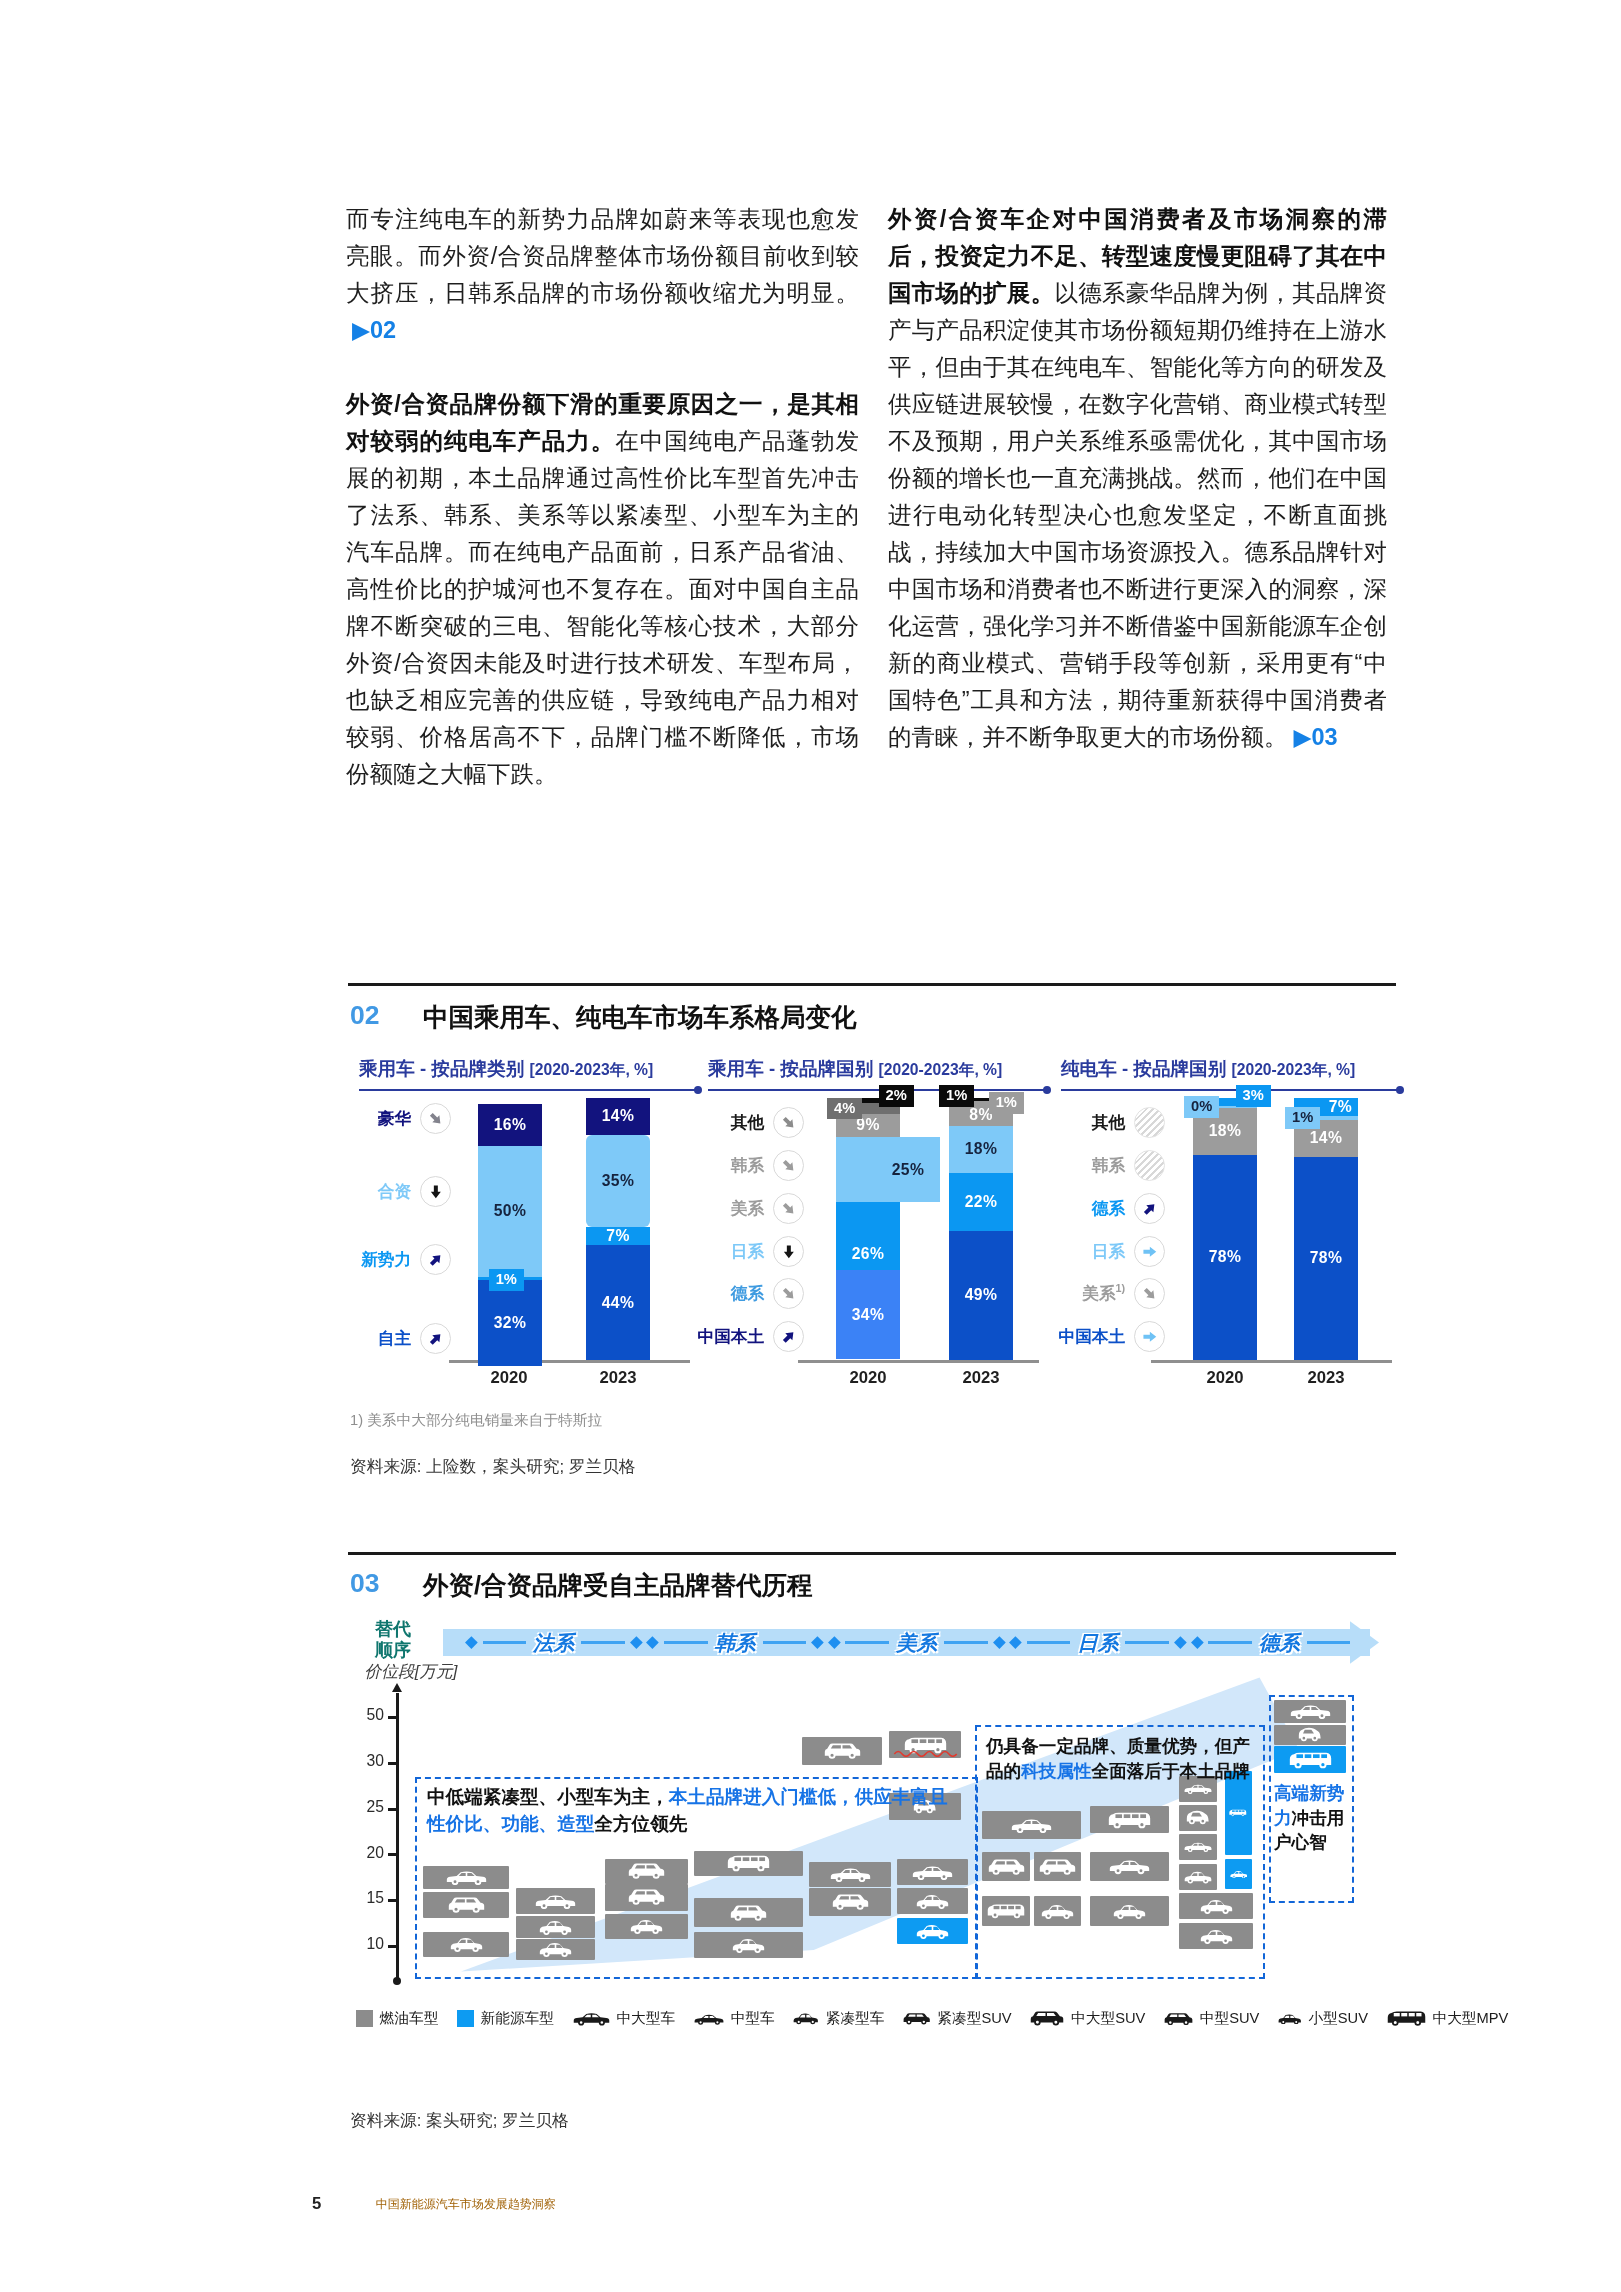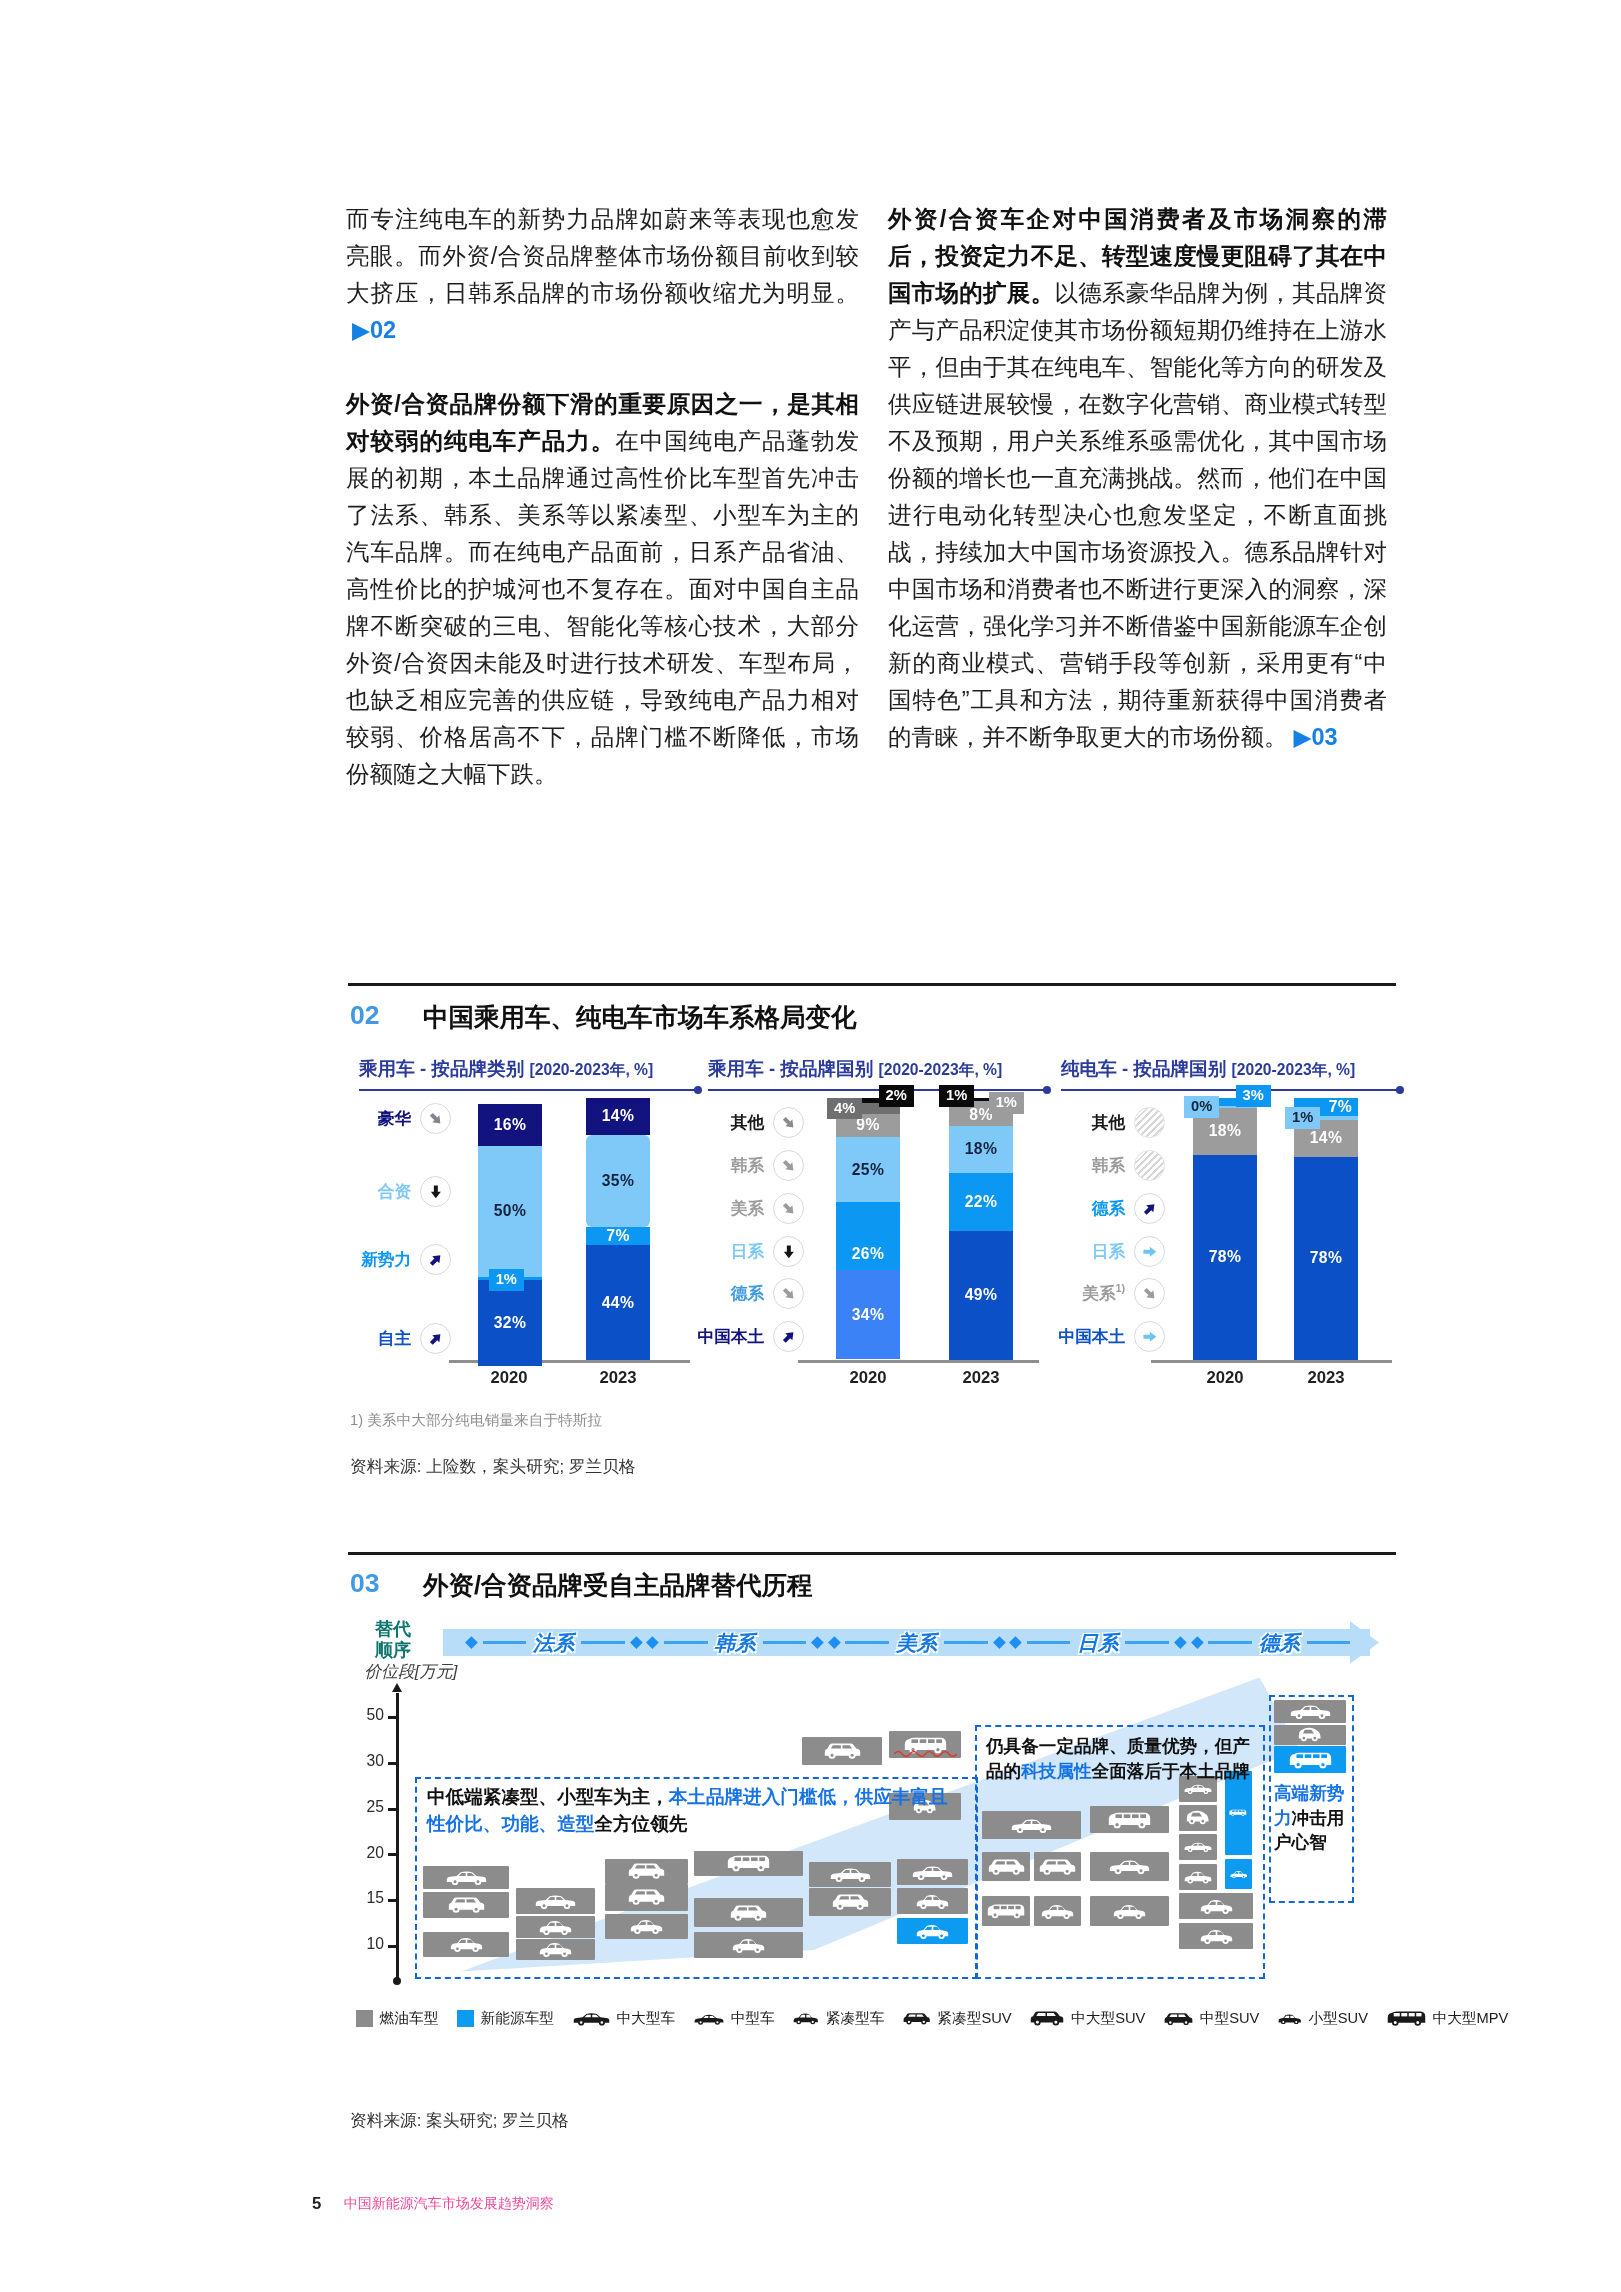--- a/index.html
+++ b/index.html
@@ -55,21 +55,21 @@
   .axis-arrow{position:absolute;width:0;height:0;border-left:5.9px solid transparent;border-right:5.9px solid transparent;border-bottom:9.8px solid #1a1a1a;z-index:4;}
   .axis-dot{position:absolute;width:7.8px;height:7.8px;border-radius:50%;background:#1a1a1a;z-index:4;}
   .axis-tick{position:absolute;width:7.8px;height:2.5px;background:#1a1a1a;z-index:4;}
   .axis-ticklbl{position:absolute;width:37px;text-align:right;font-size:15.7px;color:#2b2b2b;z-index:4;}
   .axis-label{position:absolute;font-size:16.7px;font-style:italic;color:#3d3d3d;z-index:4;}
   .legend3{position:absolute;left:356px;top:2009px;display:flex;align-items:center;gap:18.6px;}
   .lg-item{display:flex;align-items:center;gap:6.9px;font-size:14.7px;color:#1c1c1c;white-space:nowrap;}
   .lg-swatch{width:16.7px;height:16.7px;}
   .footer{position:absolute;left:312px;top:2194px;display:flex;align-items:center;gap:22.5px;}
   .footer .num{font-size:16.7px;font-weight:700;color:#222;}
-  .footer .txt{font-size:14px;color:#ec4899;}
+  .footer .txt{font-size:12px;color:#a16207;margin-left:32px;}
   svg{display:block;}
 </style>
 </head>
 <body>
 
 <div class="page">
 
   <div class="col col-left">
     <p class="para"><span>而专注纯电车的新势力品牌如蔚来等表现也愈发亮眼。而外资/合资品牌整体市场份额目前收到较大挤压，日韩系品牌的市场份额收缩尤为明显。</span><span class="ref">▶02</span></p>
     <p class="para"><b>外资/合资品牌份额下滑的重要原因之一，是其相对较弱的纯电车产品力。</b><span>在中国纯电产品蓬勃发展的初期，本土品牌通过高性价比车型首先冲击了法系、韩系、美系等以紧凑型、小型车为主的汽车品牌。而在纯电产品面前，日系产品省油、高性价比的护城河也不复存在。面对中国自主品牌不断突破的三电、智能化等核心技术，大部分外资/合资因未能及时进行技术研发、车型布局，也缺乏相应完善的供应链，导致纯电产品力相对较弱、价格居高不下，品牌门槛不断降低，市场份额随之大幅下跌。</span></p>
@@ -199,21 +199,21 @@
         </div>
         <div class="baseline" style="left: 90px; top: 304px; width: 241px;"></div>
         <div class="bar" style="left: 128px; top: 42px; height: 262px;">
           <div class="seg" style="height: 5.2px; background: rgb(10, 10, 10);"></div>
           <span class="pctbox" style="background: rgb(10, 10, 10); color: rgb(255, 255, 255); top: -12.7px; right: -13.7px;">2%</span>
           <div class="seg" style="height: 10.5px; background: rgb(111, 111, 111);"></div>
           <span class="pctbox" style="background: rgb(111, 111, 111); color: rgb(255, 255, 255); top: -0.3px; left: -8.8px;">4%</span>
           <div class="seg" style="height: 23.6px; background: rgb(156, 156, 156);">
             <span class="seglabel" style="color: rgb(255, 255, 255);">9%</span>
           </div>
-          <div class="seg" style="height: 65px; background: rgb(126, 201, 248);">
+          <div class="seg" style="height: 65px; background: rgb(126, 201, 248); padding-left: 40px;">
             <span class="seglabel" style="color: rgb(22, 35, 62);">25%</span>
           </div>
           <div class="seg" style="height: 68px; background: rgb(11, 151, 242);">
             <span class="seglabel" style="color: rgb(255, 255, 255); margin-top: 36px;">26%</span>
           </div>
           <div class="seg" style="height: 89px; background: #3b82f6;">
             <span class="seglabel" style="color: rgb(255, 255, 255);">34%</span>
           </div>
         </div>
         <div class="yearlbl" style="left: 116px; top: 312px;">2020</div>

